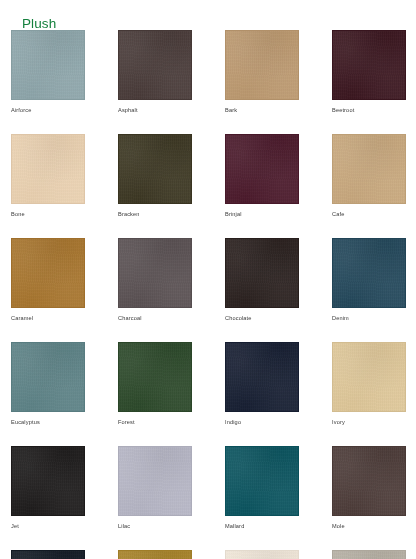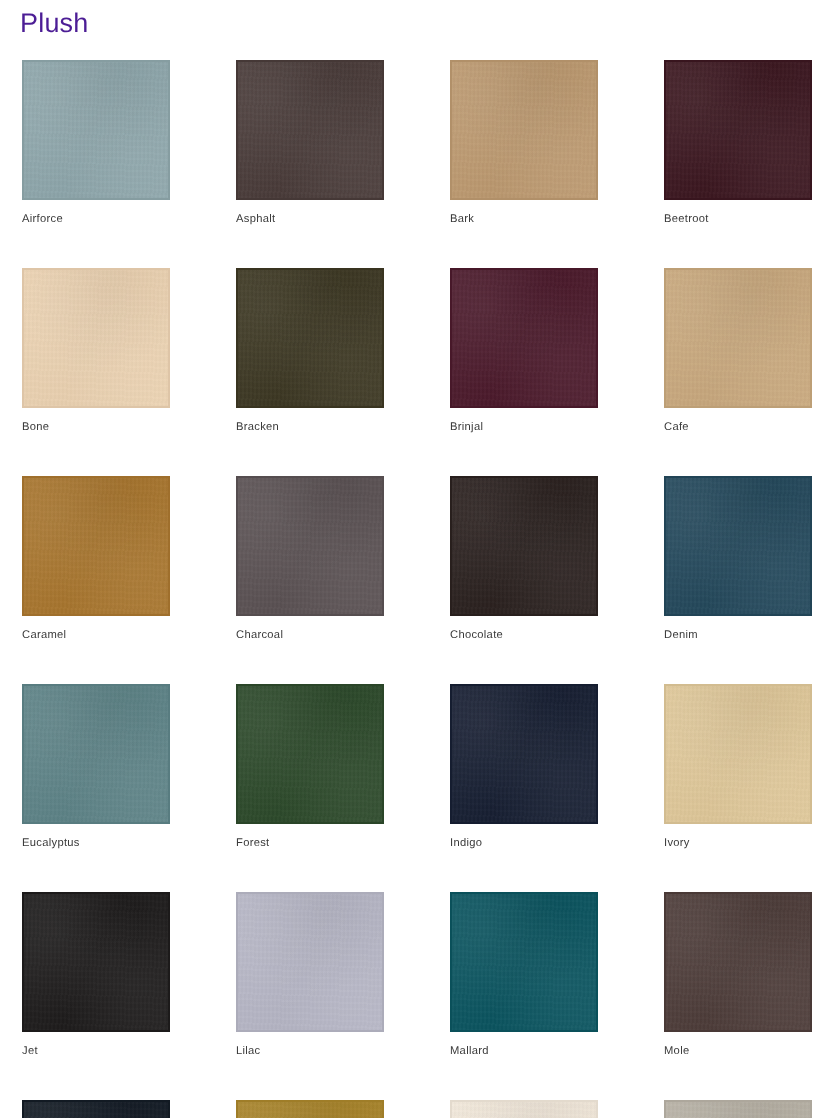--- a/index.html
+++ b/index.html
@@ -18,24 +18,24 @@
     width: 416px;
     height: 559px;
     background: #ffffff;
   }
   #page-title {
     position: absolute;
     left: 10px;
     top: 3px;
     font-size: 13.5px;
     font-weight: 400;
-    color: #4c1d95;
+    color: #15803d;
     letter-spacing: 0.1px;
     line-height: 18px;
-    margin: 0;
+    margin: 12px;
   }
   #swatch-grid {
     position: absolute;
     left: 11px;
     top: 30px;
     width: 400px;
     display: grid;
     grid-template-columns: repeat(4, 74px);
     grid-column-gap: 33px;
     grid-row-gap: 20px;

